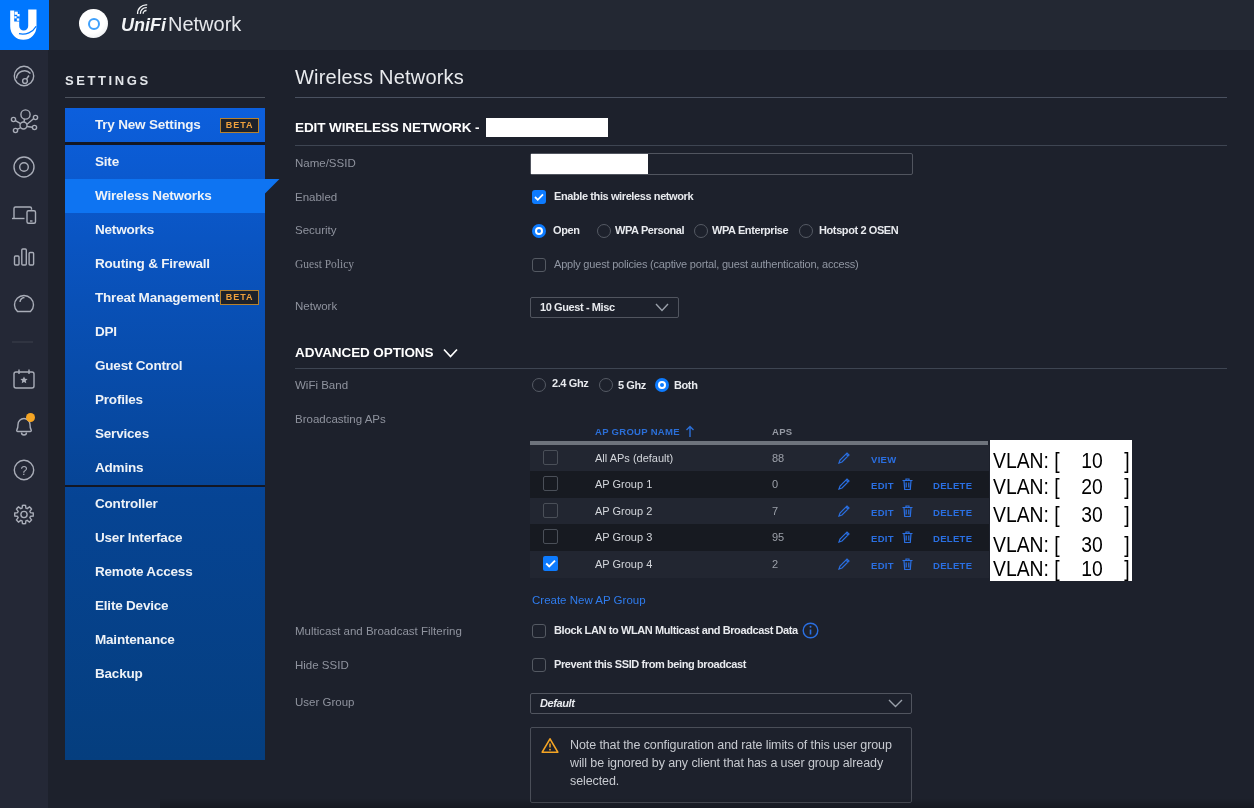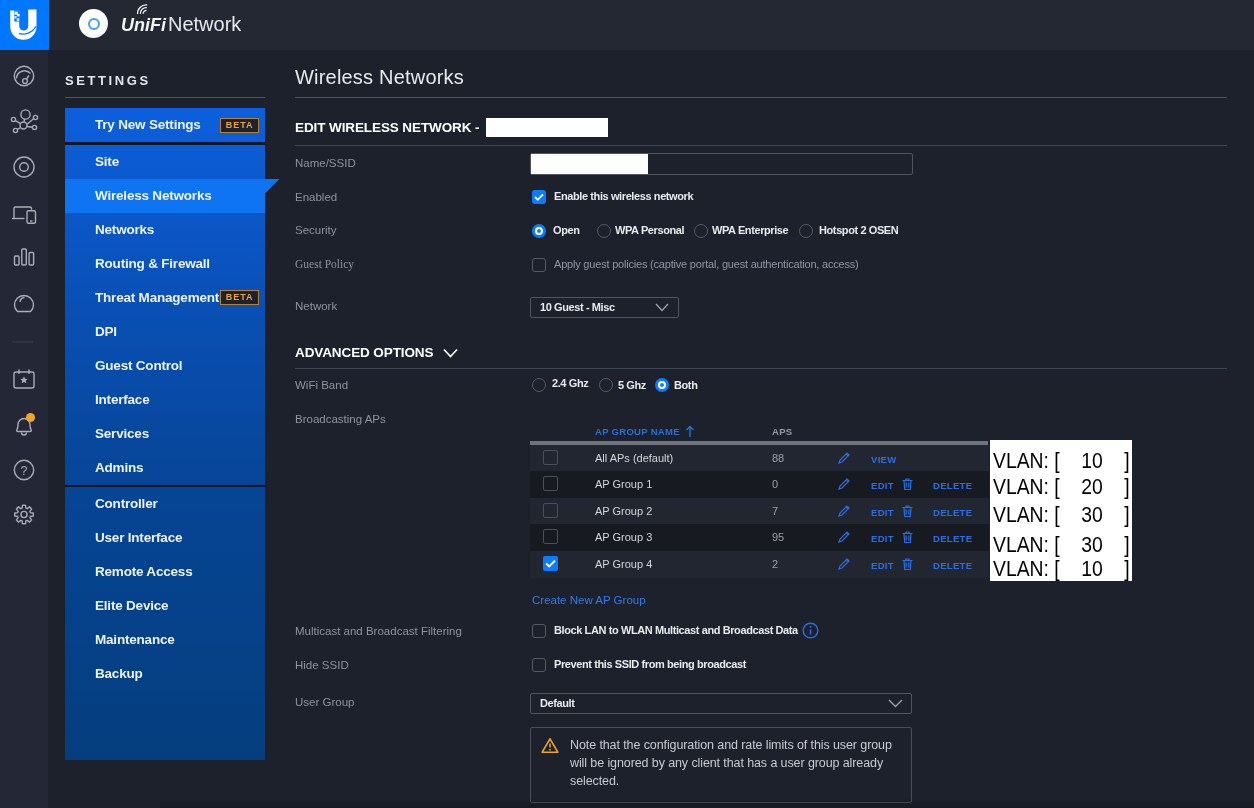--- a/index.html
+++ b/index.html
@@ -158,21 +158,21 @@
 <div id="panel">
   <div class="mi">Try New Settings<span class="beta">BETA</span></div>
   <div class="mi-div"></div>
   <div class="mi">Site</div>
   <div class="mi active">Wireless Networks<span class="arrow"></span></div>
   <div class="mi">Networks</div>
   <div class="mi">Routing &amp; Firewall</div>
   <div class="mi">Threat Management<span class="beta">BETA</span></div>
   <div class="mi">DPI</div>
   <div class="mi">Guest Control</div>
-  <div class="mi">Interface</div>
+  <div class="mi">Profiles</div>
   <div class="mi">Services</div>
   <div class="mi">Admins</div>
   <div class="mi-div"></div>
   <div class="mi">Controller</div>
   <div class="mi">User Interface</div>
   <div class="mi">Remote Access</div>
   <div class="mi">Elite Device</div>
   <div class="mi">Maintenance</div>
   <div class="mi">Backup</div>
 </div>
@@ -313,21 +313,21 @@
   <path d="M 8.5,7.5 v 5" stroke="#2a6fe2" stroke-width="1.6" fill="none"></path>
   <circle cx="8.5" cy="4.8" r="1" fill="#2a6fe2"></circle>
 </svg>
 
 <div class="label" style="top:659px;">Hide SSID</div>
 <div class="cb" style="left:532px; top:658px;"></div>
 <div class="ctext" style="left:554px; top:658px;">Prevent this SSID from being broadcast</div>
 
 <div class="label" style="top:696px;">User Group</div>
 <div class="input" style="left:530px; top:693px; width:382px; height:21px;"></div>
-<div class="ctext" style="left:540px; top:697px;">Default</div>
+<div class="ctext" style="left:540px; top:697px;font-style:italic;">Default</div>
 <svg class="chev" style="left:888px; top:699px;" width="15" height="9" viewBox="0 0 15 9">
     <path d="M 1,1 L 7.5,7.5 L 14,1" stroke="#9aa0aa" stroke-width="1.4" fill="none"></path>
   </svg>
 
 <div id="warn"></div>
 <svg class="abs" style="left:541px; top:737px;" width="18" height="17" viewBox="0 0 18 17">
   <path d="M 9,1.8 L 16.8,15.2 H 1.2 Z" stroke="#f5a524" stroke-width="1.6" fill="none" stroke-linejoin="round"></path>
   <path d="M 9,6.5 v 4" stroke="#f5a524" stroke-width="1.5"></path>
   <circle cx="9" cy="12.7" r="0.9" fill="#f5a524"></circle>
 </svg>

